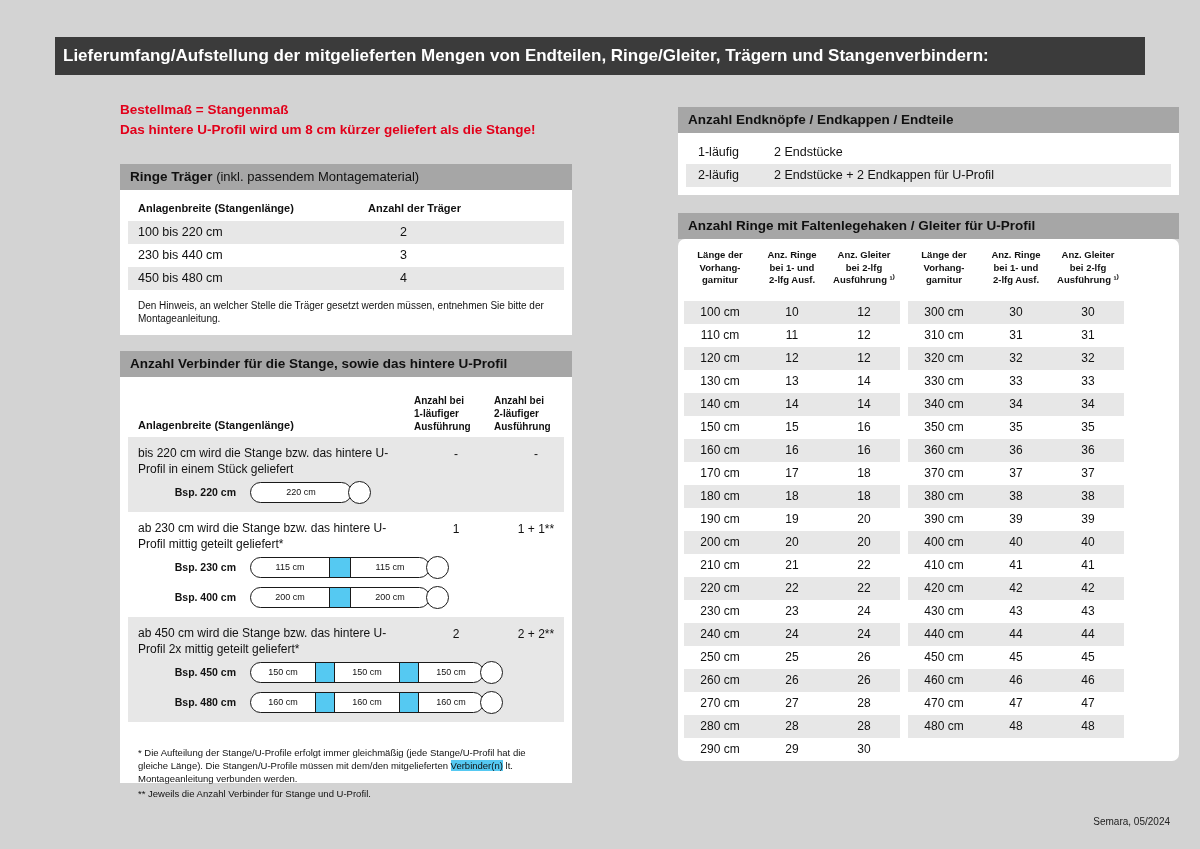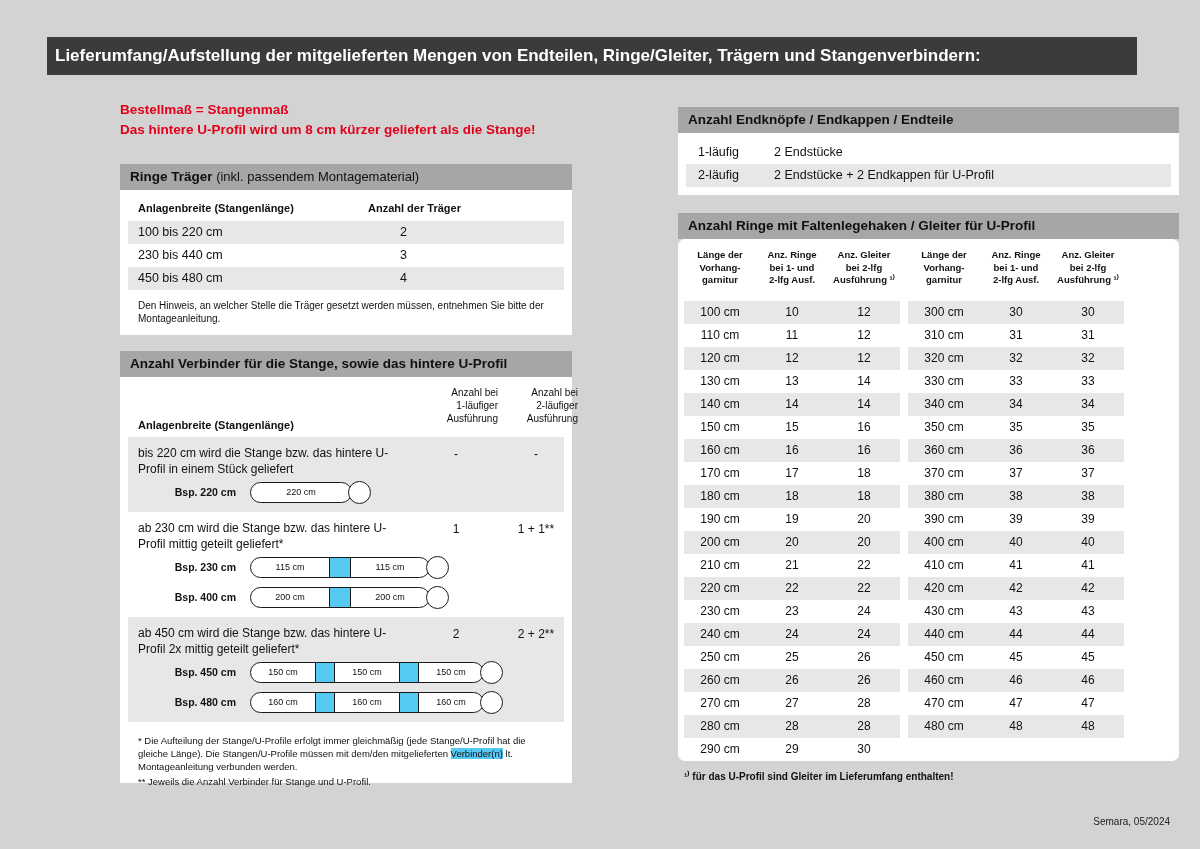--- a/index.html
+++ b/index.html
@@ -8,21 +8,21 @@
     width:1200px; height:849px;
     background:#d3d3d3;
     font-family:"Liberation Sans", sans-serif;
     color:#111;
     position:relative;
     overflow:hidden;
   }
 
   
   .title-bar {
-    position:absolute; left:47px; top:37px; width:1090px; height:38px;
+    position:absolute; left:55px; top:37px; width:1090px; height:38px;
     background:#3b3b3b; color:#fff;
     font-weight:bold; font-size:17px; line-height:38px;
     padding-left:8px; white-space:nowrap; overflow:hidden;
   }
 
   .left-col  { position:absolute; left:120px; top:100px; width:452px; }
   .right-col { position:absolute; left:678px; top:107px; width:501px; }
 
   .notice { color:#e2001a; font-weight:bold; font-size:13.5px; line-height:20px; white-space:nowrap; }
 
@@ -46,22 +46,22 @@
   .t-row.alt { background:#e7e7e7; }
   .t-row .range { padding-left:10px; width:240px; }
   .t-row .count { padding-left:32px; }
   .t-note { font-size:10px; line-height:13px; padding:9px 10px 0; }
 
   
   .box-verbinder { padding:6px 8px 0; height:406px; }
   .v-header { position:relative; height:54px; }
   .v-header .vh-width { position:absolute; left:10px; bottom:6px; font-weight:bold; font-size:11px; }
   .v-header .vh-col {
-    position:absolute; bottom:12px; width:84px; text-align:right;
-    font-weight:normal; font-size:10px; line-height:13px; white-space:pre-line;
+    position:absolute; bottom:4px; width:84px; text-align:left;
+    font-weight:bold; font-size:10px; line-height:13px; white-space:pre-line;
   }
   .vh-1 { left:286px; }
   .vh-2 { left:366px; }
 
   .vgroup { position:relative; padding:8px 0 5px; }
   .vgroup.alt { background:#e7e7e7; }
   .vg-text { padding-left:10px; width:282px; font-size:12px; line-height:16px; }
   .vg-val { position:absolute; top:10px; width:84px; text-align:center; font-size:12px; }
   .vg-v1 { left:286px; }
   .vg-v2 { left:366px; }
@@ -78,21 +78,21 @@
   .rod-2 .seg { width:78px; }
   .rod-3 .seg { width:64px; }
   .conn { background:#55c9f2; border-left:1.5px solid #1a1a1a; border-right:1.5px solid #1a1a1a; }
   .rod-2 .conn { width:22px; }
   .rod-3 .conn { width:20px; }
   .rod-end {
     width:23px; height:23px; border:1.5px solid #1a1a1a; border-radius:50%;
     background:#fff; margin-left:-4px; flex-shrink:0;
   }
 
-  .v-footnotes { padding:12px 10px 0; font-size:9.5px; line-height:13px; }
+  .v-footnotes { padding:24px 10px 0; font-size:9.5px; line-height:13px; }
   .hl { background:#55c9f2; }
   .fn2 { margin-top:2px; }
 
   
   .box-endteile { padding:8px; }
   .e-row { display:flex; height:23px; line-height:23px; font-size:12.5px; }
   .e-row.alt { background:#e7e7e7; }
   .e-row .variant { padding-left:12px; width:88px; }
 
   
@@ -480,16 +480,15 @@
           </div>
           <div class="ring-row alt">
             <div class="rc">480 cm</div>
             <div class="rc">48</div>
             <div class="rc">48</div>
           </div>
         </div>
     </div>
   </div>
 
-  <div class="ring-footnote">¹⁾ für das U-Profil sind Gleiter im Lieferumfang enthalten!</div>
 </div>
 
 <div class="page-footer">Semara, 05/2024</div>
 
 </body></html>

